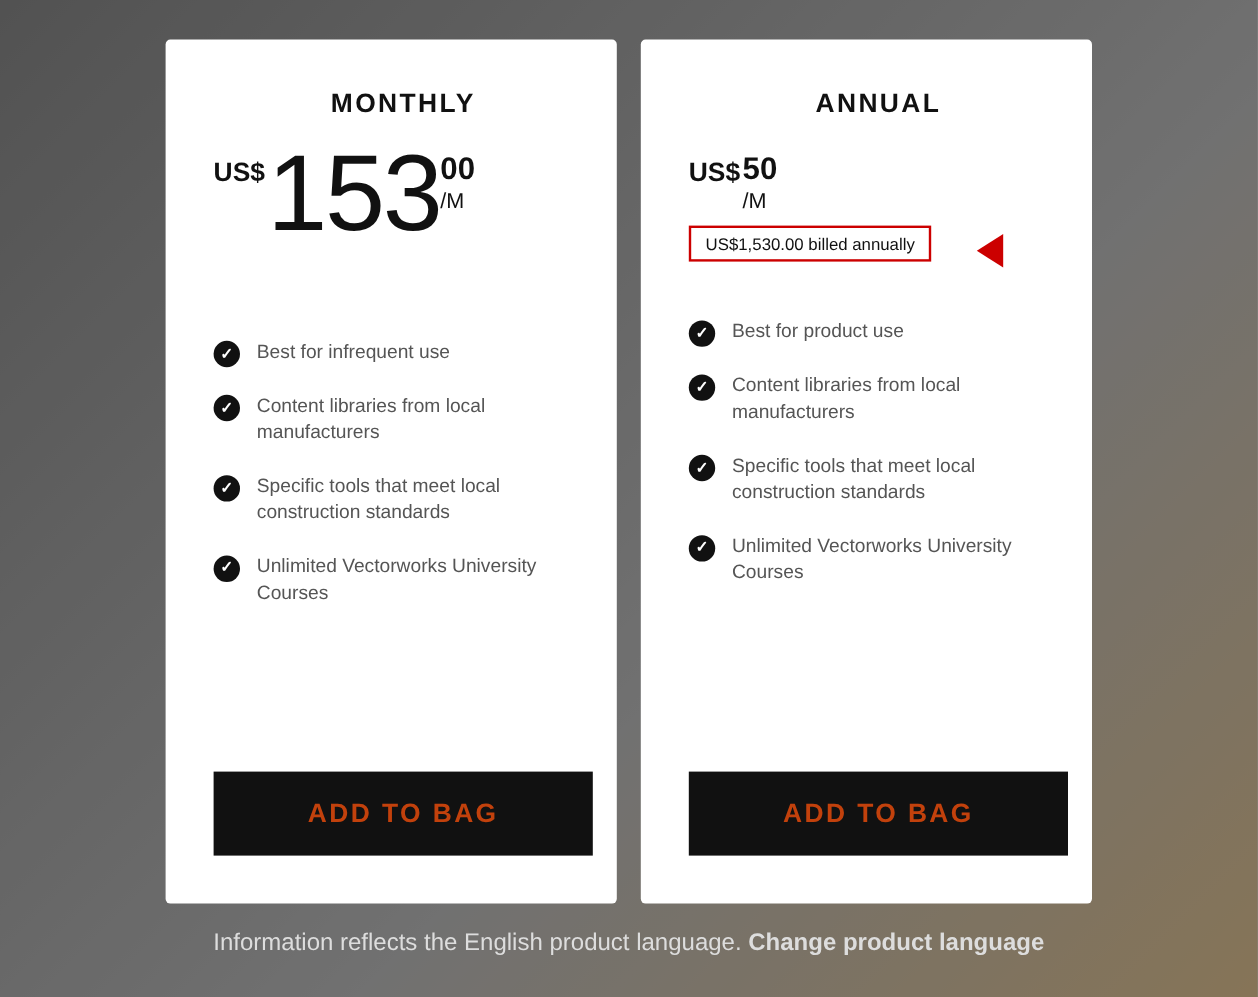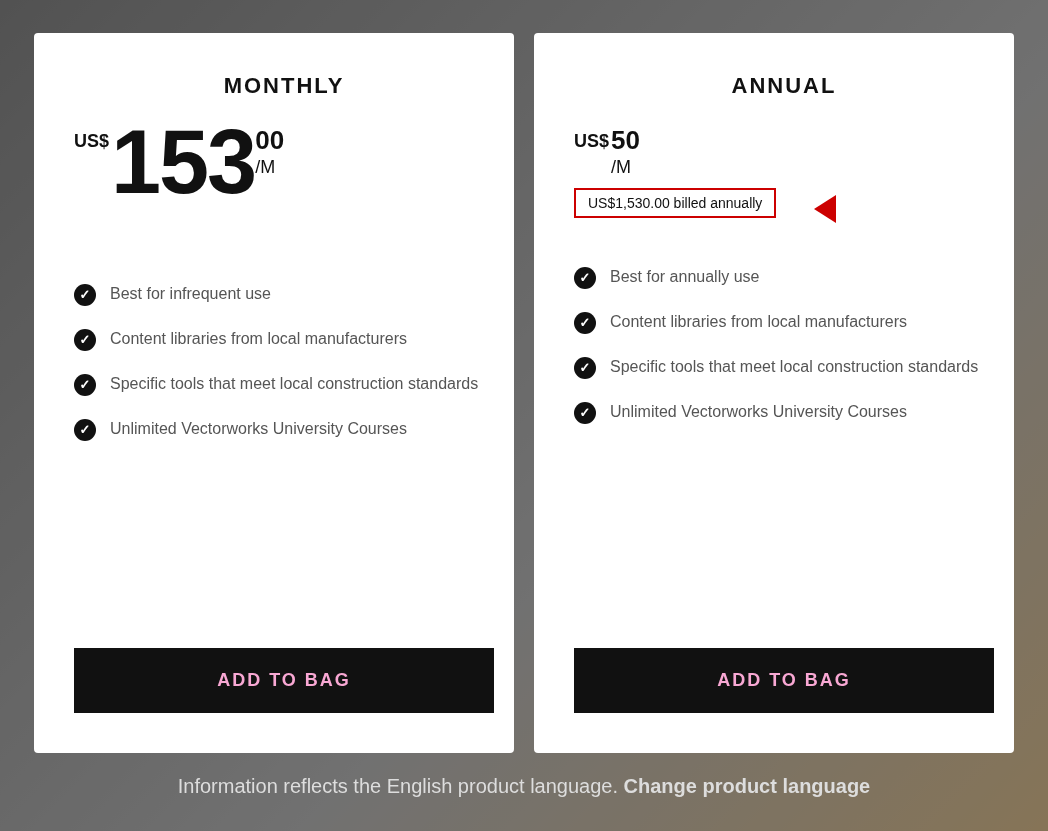--- a/index.html
+++ b/index.html
@@ -44,21 +44,21 @@
       align-items: flex-start;
       justify-content: center;
       width: 100%;
       max-width: 980px;
     }
 
     .card {
       background: #fff;
       border-radius: 4px;
       padding: 40px 20px 40px 40px;
-      width: 480px;
+      width: 376px;
       min-height: 720px;
       display: flex;
       flex-direction: column;
       position: relative;
     }
 
     .card-left {
       margin-right: 20px;
     }
 
@@ -72,30 +72,30 @@
       margin-bottom: 18px;
     }
 
     .price-row {
       display: flex;
       align-items: flex-start;
       margin-bottom: 4px;
     }
 
     .price-currency {
-      font-size: 18px;
+      font-size: 22px;
       font-weight: 700;
       color: #111;
       margin-top: 14px;
       margin-right: 2px;
     }
 
     .price-main {
       font-size: 90px;
-      font-weight: 700;
+      font-weight: 400;
       color: #111;
       line-height: 1;
       letter-spacing: -2px;
     }
 
     .price-decimal-group {
       display: flex;
       flex-direction: column;
       justify-content: flex-start;
       margin-top: 10px;
@@ -168,22 +168,22 @@
       content: '✓';
       color: #fff;
       font-size: 13px;
       font-weight: 900;
     }
 
     .add-to-bag-btn {
       display: block;
       width: 100%;
       background: #111;
-      color: #f9a8d4;
-      font-size: 18px;
+      color: #c2410c;
+      font-size: 22px;
       font-weight: 900;
       letter-spacing: 2px;
       text-transform: uppercase;
       padding: 22px 10px;
       border: none;
       cursor: pointer;
       text-align: center;
       margin-top: 30px;
     }
 
@@ -266,21 +266,21 @@
       </div>
 
       <div class="billed-arrow-row">
         <span class="billed-badge">US$1,530.00 billed annually</span>
         <div class="arrow-right"></div>
       </div>
 
       <ul class="features-list">
         <li>
           <span class="check-icon"></span>
-          <span>Best for annually use</span>
+          <span>Best for product use</span>
         </li>
         <li>
           <span class="check-icon"></span>
           <span>Content libraries from local manufacturers</span>
         </li>
         <li>
           <span class="check-icon"></span>
           <span>Specific tools that meet local construction standards</span>
         </li>
         <li>

